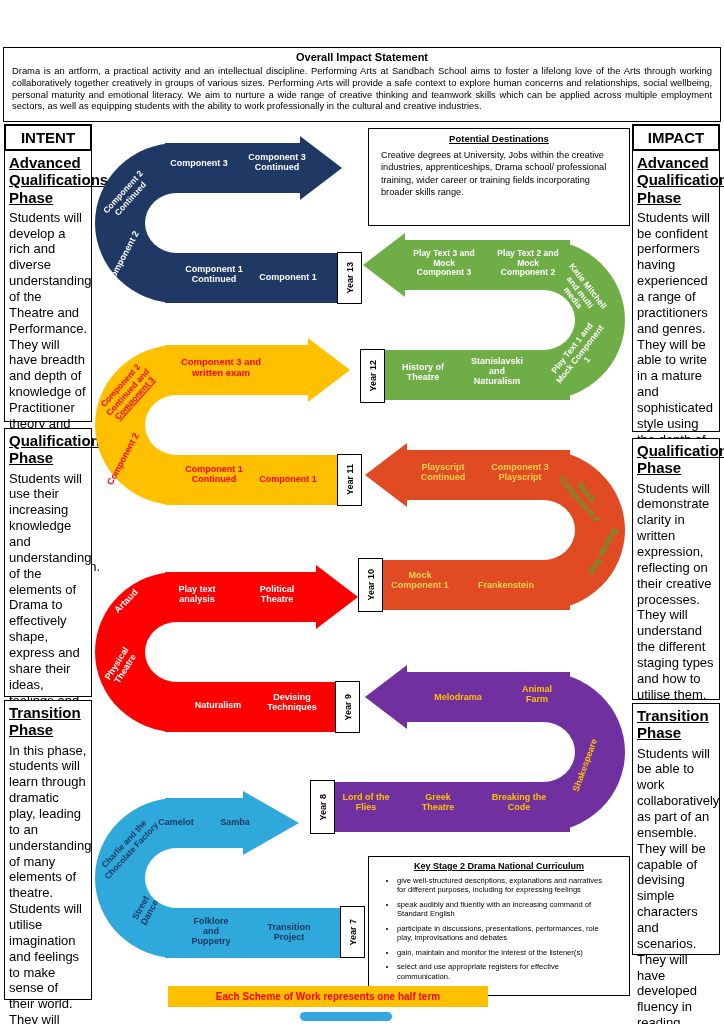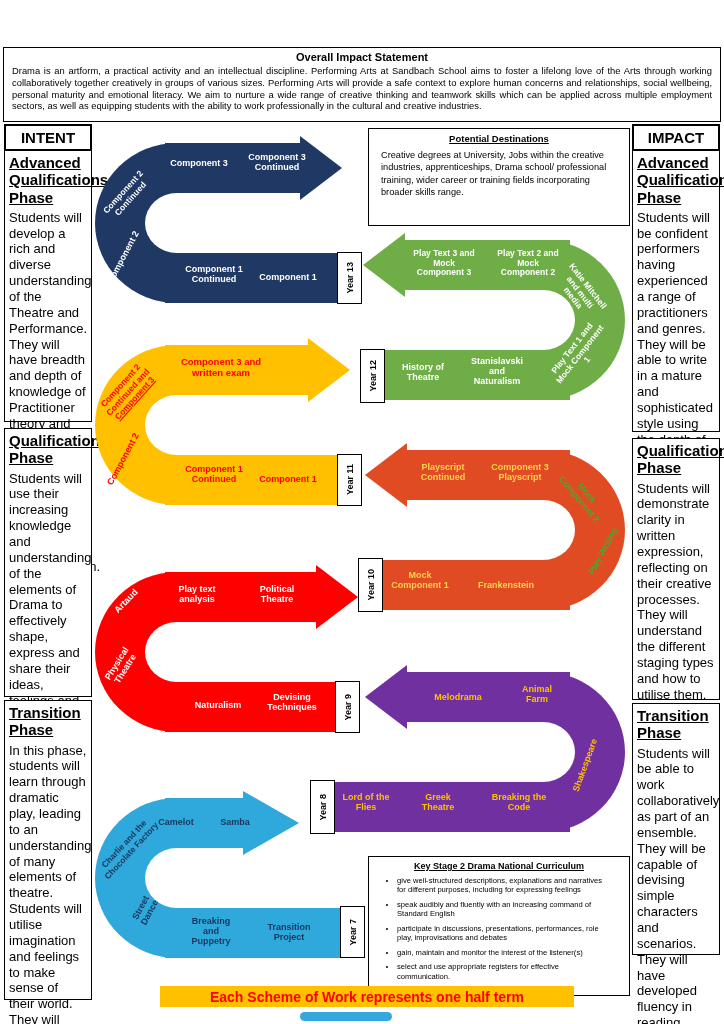--- a/index.html
+++ b/index.html
@@ -49,22 +49,22 @@
   .w  { color:#fff; }     .rd { color:#FF0000; }  .yl { color:#FFD34D; }
   .gn { color:#4EA72E; }  .or { color:#FFC000; }  .nv { color:#17375E; }
   .rot { transform-origin:50% 50%; }
   .u  { text-decoration:underline; display:block; }
   .nl { display:block; }
 
   .yearbox { position:absolute; width:25px; background:#fff; border:1.4px solid #000;
              display:flex; align-items:center; justify-content:center; }
   .yearbox span { writing-mode:vertical-rl; transform:rotate(180deg); font-weight:bold; font-size:9px; white-space:nowrap; }
 
-  .banner { position:absolute; left:160px; top:986px; width:414px; height:21px; background:#FFC000;
-            color:#FF0000; font-weight:bold; font-size:14px; display:flex; align-items:center; justify-content:center; }
+  .banner { position:absolute; left:168px; top:986px; width:320px; height:21px; background:#FFC000;
+            color:#FF0000; font-weight:bold; font-size:10px; display:flex; align-items:center; justify-content:center; }
   .bluebar { position:absolute; left:300px; top:1012px; width:92px; height:9px; background:#35A7DE; border-radius:4.5px; }
 </style>
 </head>
 <body>
 
 <div id="page">
 
 
   <div class="ois">
     <div class="tt">Overall Impact Statement</div>
@@ -204,21 +204,21 @@
 
   <div class="c-cyan">
     <div class="turn turn-l" style="left:95px;top:798px"></div>
     <div class="arm" style="left:165px;top:798px;width:78px"></div>
     <div class="ah ah-r" style="left:243px;top:791px;border-left-width:56px"></div>
     <div class="arm" style="left:165px;top:908px;width:175px"></div>
     <div class="lbl nv rot f8" style="left:90px;top:838px;width:76px;transform:rotate(-47deg)">Charlie and the Chocolate Factory</div>
     <div class="lbl nv rot" style="left:125px;top:900px;width:40px;transform:rotate(-62deg)">Street Dance</div>
     <div class="lbl nv" style="left:146px;top:817px;width:60px">Camelot</div>
     <div class="lbl nv" style="left:210px;top:817px;width:50px">Samba</div>
-    <div class="lbl nv" style="left:188px;top:916px;width:46px">Breaking and Puppetry</div>
+    <div class="lbl nv" style="left:188px;top:916px;width:46px">Folklore and Puppetry</div>
     <div class="lbl nv" style="left:256px;top:922px;width:66px">Transition Project</div>
     <div class="yearbox" style="left:340px;top:906px;height:52px">
         <span>Year 7</span>
       </div>
   </div>
 
   <div class="infobox" style="left:368px;top:856px;width:262px;height:140px">
     <div class="ibt" style="font-size:9px">Key Stage 2 Drama National Curriculum</div>
     <ul class="ksl">
       <li>give well-structured descriptions, explanations and narratives for different purposes, including for expressing feelings</li>

